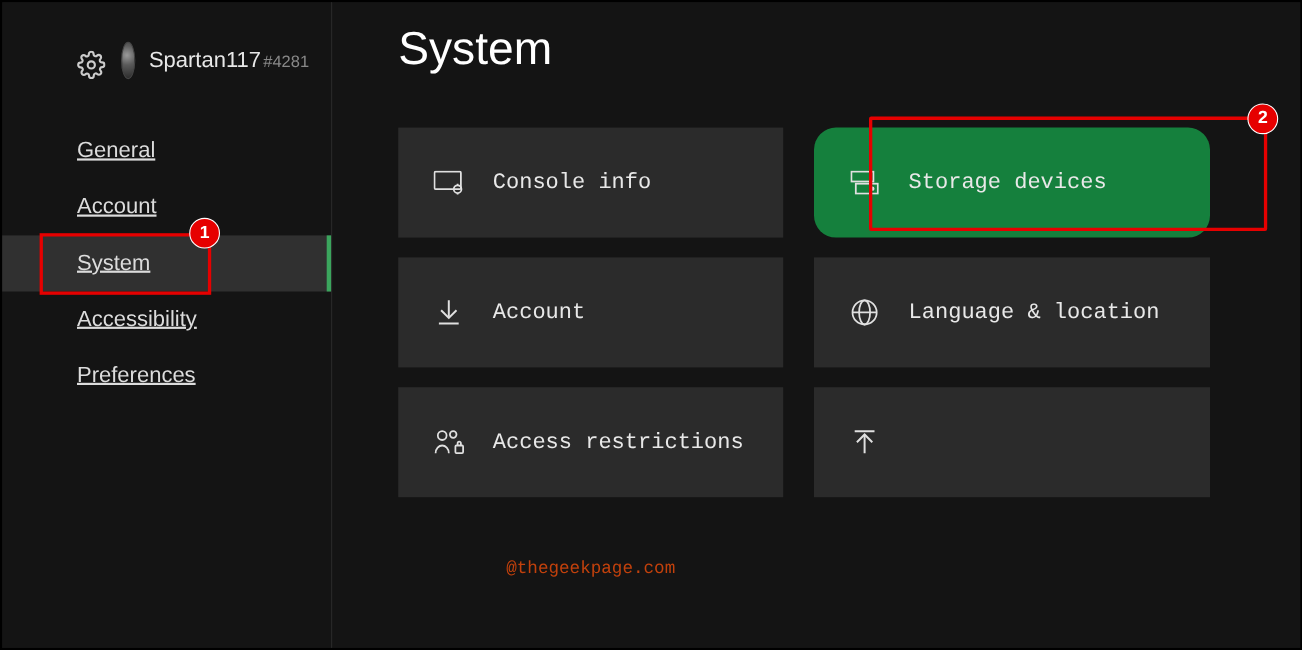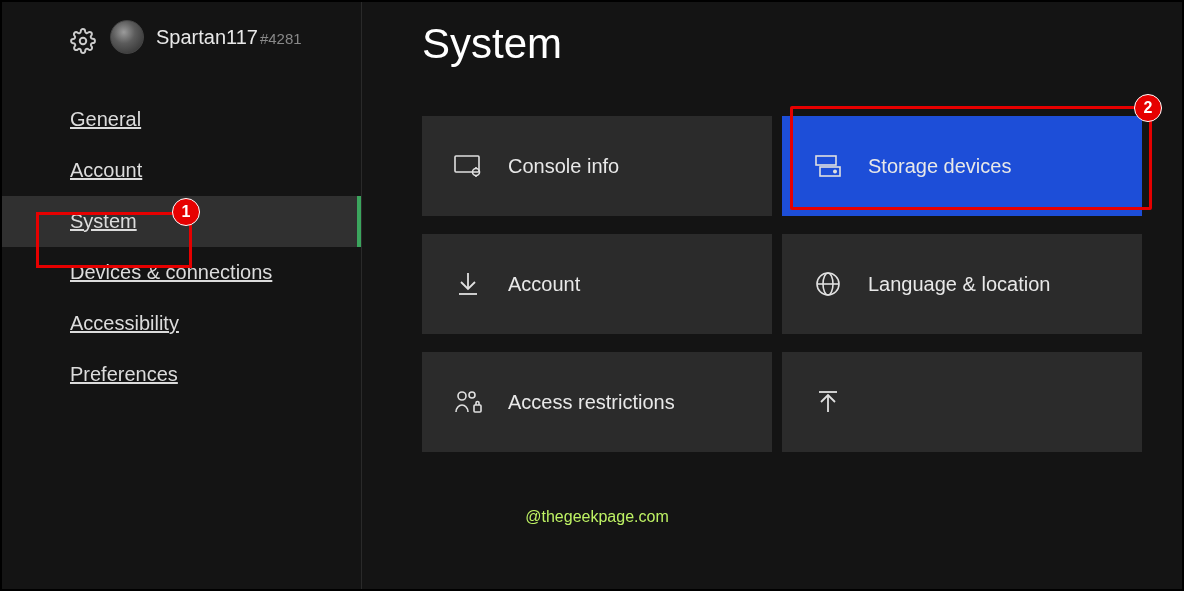--- a/index.html
+++ b/index.html
@@ -16,24 +16,24 @@
       position: relative;
     }
     .container {
       display: flex;
       width: 100%;
       height: 100%;
       background: #111;
       border: 2px solid #000;
     }
     .sidebar {
-      width: 360px;
+      width: 300px;
       background: #141414;
       border-right: 1px solid #2a2a2a;
-      padding-top: 18px;
+      padding-top: 36px;
       position: relative;
     }
     .profile {
       display: flex;
       align-items: center;
       gap: 12px;
       padding: 0 20px 0 64px;
       margin-bottom: 40px;
       position: relative;
     }
@@ -92,51 +92,53 @@
     }
     .page-title {
       color: #fff;
       font-size: 42px;
       font-weight: 400;
       margin-bottom: 48px;
     }
     .tiles {
       display: grid;
       grid-template-columns: 350px 360px;
-      gap: 18px 10px;
+      gap: 18px 28px;
+      font-family: Liberation Mono, monospace;
     }
     .tile {
       background: #2b2b2b;
       height: 100px;
       display: flex;
       align-items: center;
       padding-left: 32px;
       gap: 26px;
       cursor: pointer;
       position: relative;
     }
     .tile.selected {
-      background: #1d4ed8;
+      background: #15803d;
+      border-radius: 20px;
     }
     .tile-icon {
       width: 28px;
       height: 28px;
       color: #e0e0e0;
       display: flex;
       align-items: center;
       justify-content: center;
       flex-shrink: 0;
     }
     .tile-label {
       color: #e8e8e8;
       font-size: 20px;
       font-weight: 400;
     }
     .watermark {
-      color: #bef264;
+      color: #c2410c;
       font-size: 16px;
       text-align: center;
       padding-top: 38px;
     }
     
     .highlight-1 {
       position: absolute;
       border: 3px solid #e60000;
       pointer-events: none;
       z-index: 50;
@@ -189,21 +191,20 @@
       <div class="avatar"></div>
       <div>
         <span class="username">Spartan117</span><span class="usertag">#4281</span>
       </div>
     </div>
 
     <nav class="nav">
       <div class="nav-item"><span>General</span></div>
       <div class="nav-item"><span>Account</span></div>
       <div class="nav-item active"><span>System</span></div>
-      <div class="nav-item"><span>Devices &amp; connections</span></div>
       <div class="nav-item"><span>Accessibility</span></div>
       <div class="nav-item"><span>Preferences</span></div>
     </nav>
   </div>
 
   <div class="main">
     <h1 class="page-title">System</h1>
 
     <div class="tiles">
 

